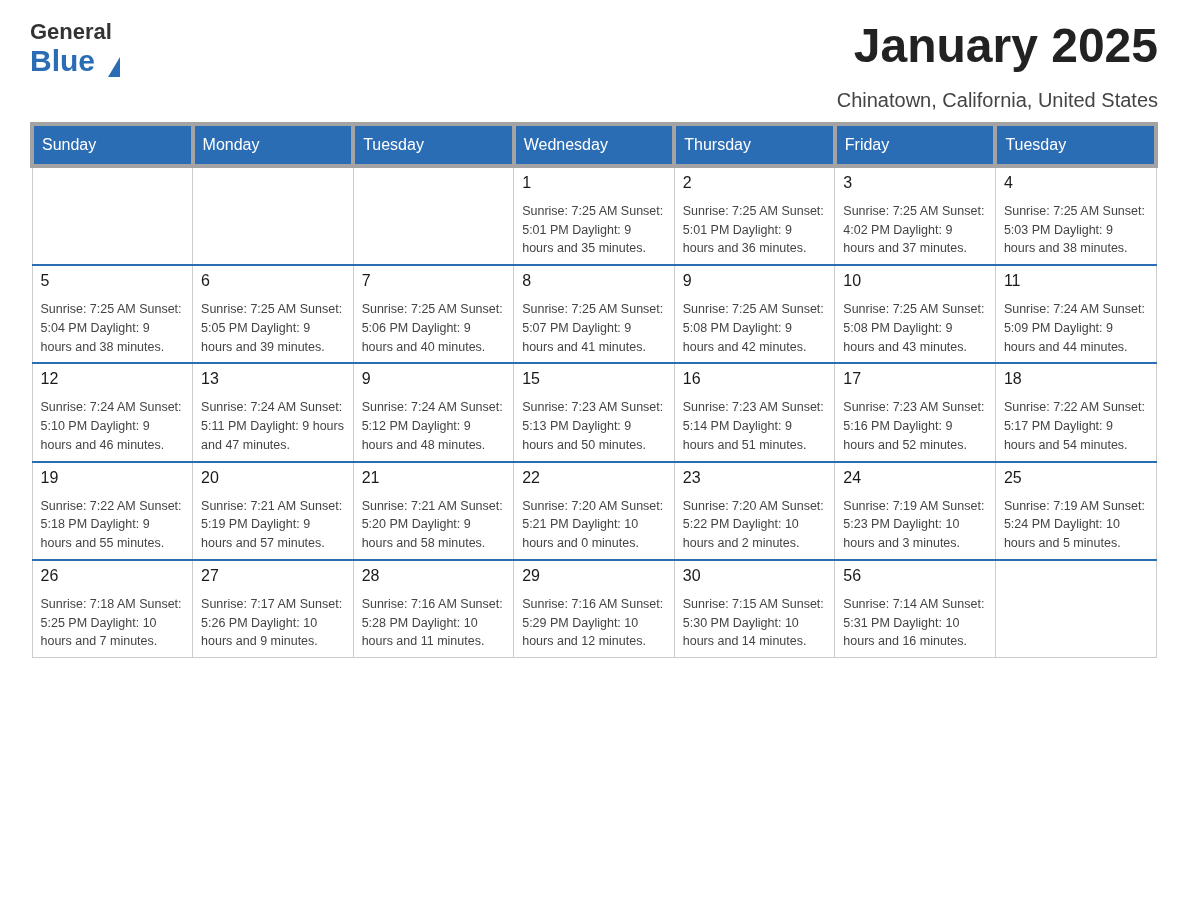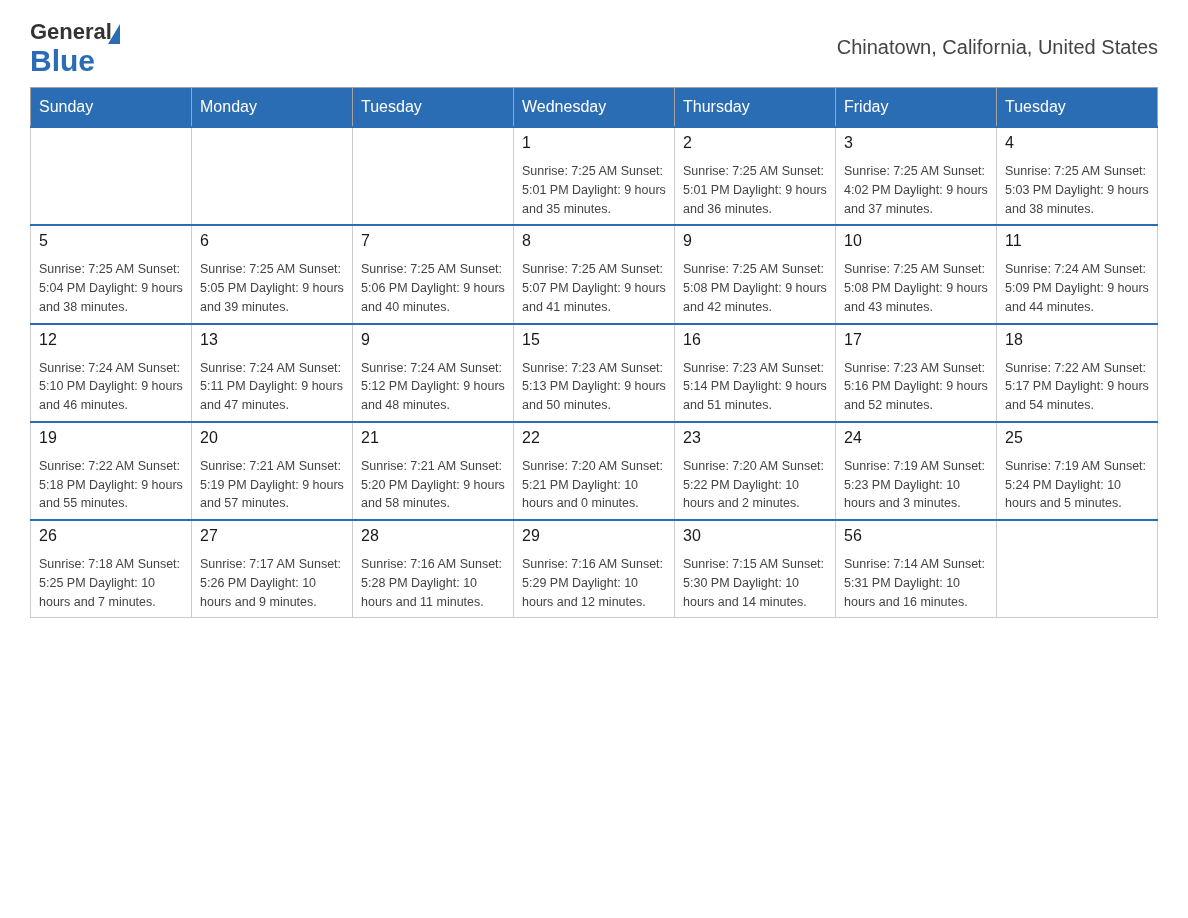--- a/index.html
+++ b/index.html
@@ -64,21 +64,21 @@
       border-collapse: collapse;
       margin-top: 10px;
     }
     .calendar th {
       background-color: #2a6db5;
       color: #ffffff;
       padding: 10px 8px;
       text-align: left;
       font-size: 16px;
       font-weight: normal;
-      border: 1px solid #a3a3a3;
+      border: 4px solid #a3a3a3;
     }
     .calendar td {
       vertical-align: top;
       border: 1px solid #ccc;
       padding: 6px 8px;
       width: calc(100% / 7);
       min-height: 110px;
       background: #fff;
     }
     .calendar tr td {
@@ -99,29 +99,30 @@
     }
     .empty-cell {
       background: #fff;
     }
   </style>
 </head>
 <body>
 
 <div class="header">
   <div class="logo">
-    <div style="display:flex;align-items:flex-start;">
+    <div style="display:flex;align-items:flex-end;">
       <div class="logo-text">
         <span class="logo-general">General</span>
         <span class="logo-blue">Blue</span>
       </div>
       <div class="logo-triangle"></div>
     </div>
   </div>
   <div class="title-section">
+    <div class="month-title">January 2025</div>
     <div class="location">Chinatown, California, United States</div>
   </div>
 </div>
 
 <table class="calendar">
   <thead>
     <tr>
     <th>Sunday</th>
         <th>Monday</th>
         <th>Tuesday</th>

